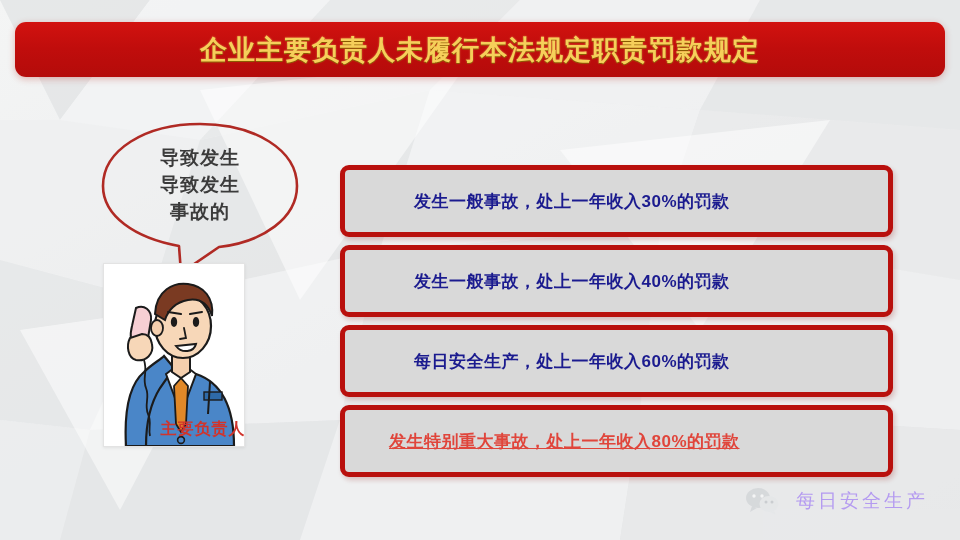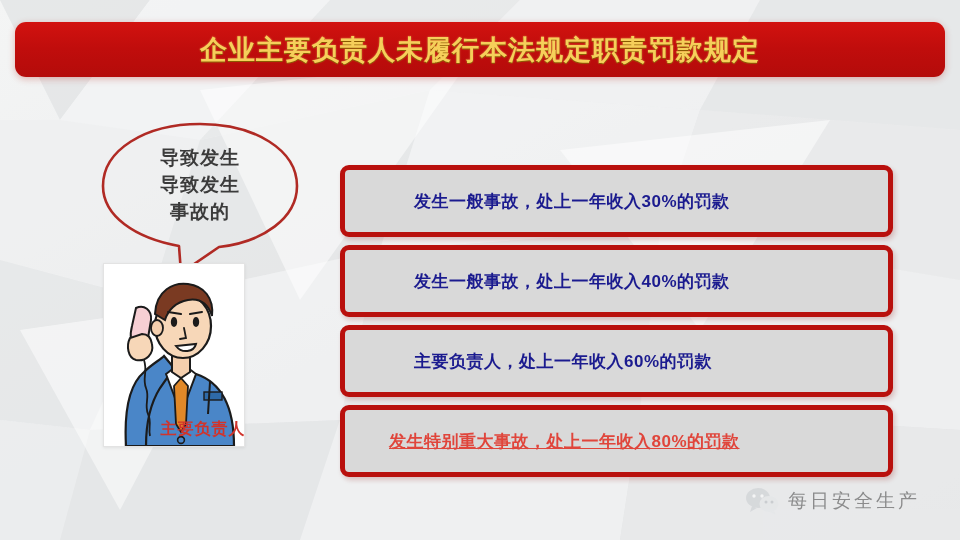--- a/index.html
+++ b/index.html
@@ -69,22 +69,23 @@
   }
   .t-navy{color:#1b1b8f;margin-left:25px;}
   .t-red{color:#e0453b;text-decoration:underline;}
 
   
   .watermark{
     position:absolute;left:745px;top:487px;
     display:flex;align-items:center;gap:9px;opacity:.55;
   }
   .wm-label{
-    font-size:19px;color:#404040;letter-spacing:3px;
+    font-size:19px;color:#8b5cf6;letter-spacing:3px;
     font-family:"Liberation Serif","DejaVu Serif",serif;
+    margin-left:8px;
   }
 </style>
 </head>
 <body>
 
 <div class="slide">
 
   <svg class="bg-poly" viewBox="0 0 960 540" preserveAspectRatio="none">
     <defs>
       <linearGradient id="bgg" x1="0" y1="0" x2="1" y2="1">
@@ -186,21 +187,21 @@
 
     <div class="fine-box">
       <div class="fine-text t-navy">发生一般事故，处上一年收入30%的罚款</div>
     </div>
 
     <div class="fine-box">
       <div class="fine-text t-navy">发生一般事故，处上一年收入40%的罚款</div>
     </div>
 
     <div class="fine-box">
-      <div class="fine-text t-navy">主要负责人，处上一年收入60%的罚款</div>
+      <div class="fine-text t-navy">每日安全生产，处上一年收入60%的罚款</div>
     </div>
 
     <div class="fine-box">
       <div class="fine-text t-red">发生特别重大事故，处上一年收入80%的罚款</div>
     </div>
 
   </div>
 
   <div class="watermark">
     <svg width="34" height="28" viewBox="0 0 34 28">

